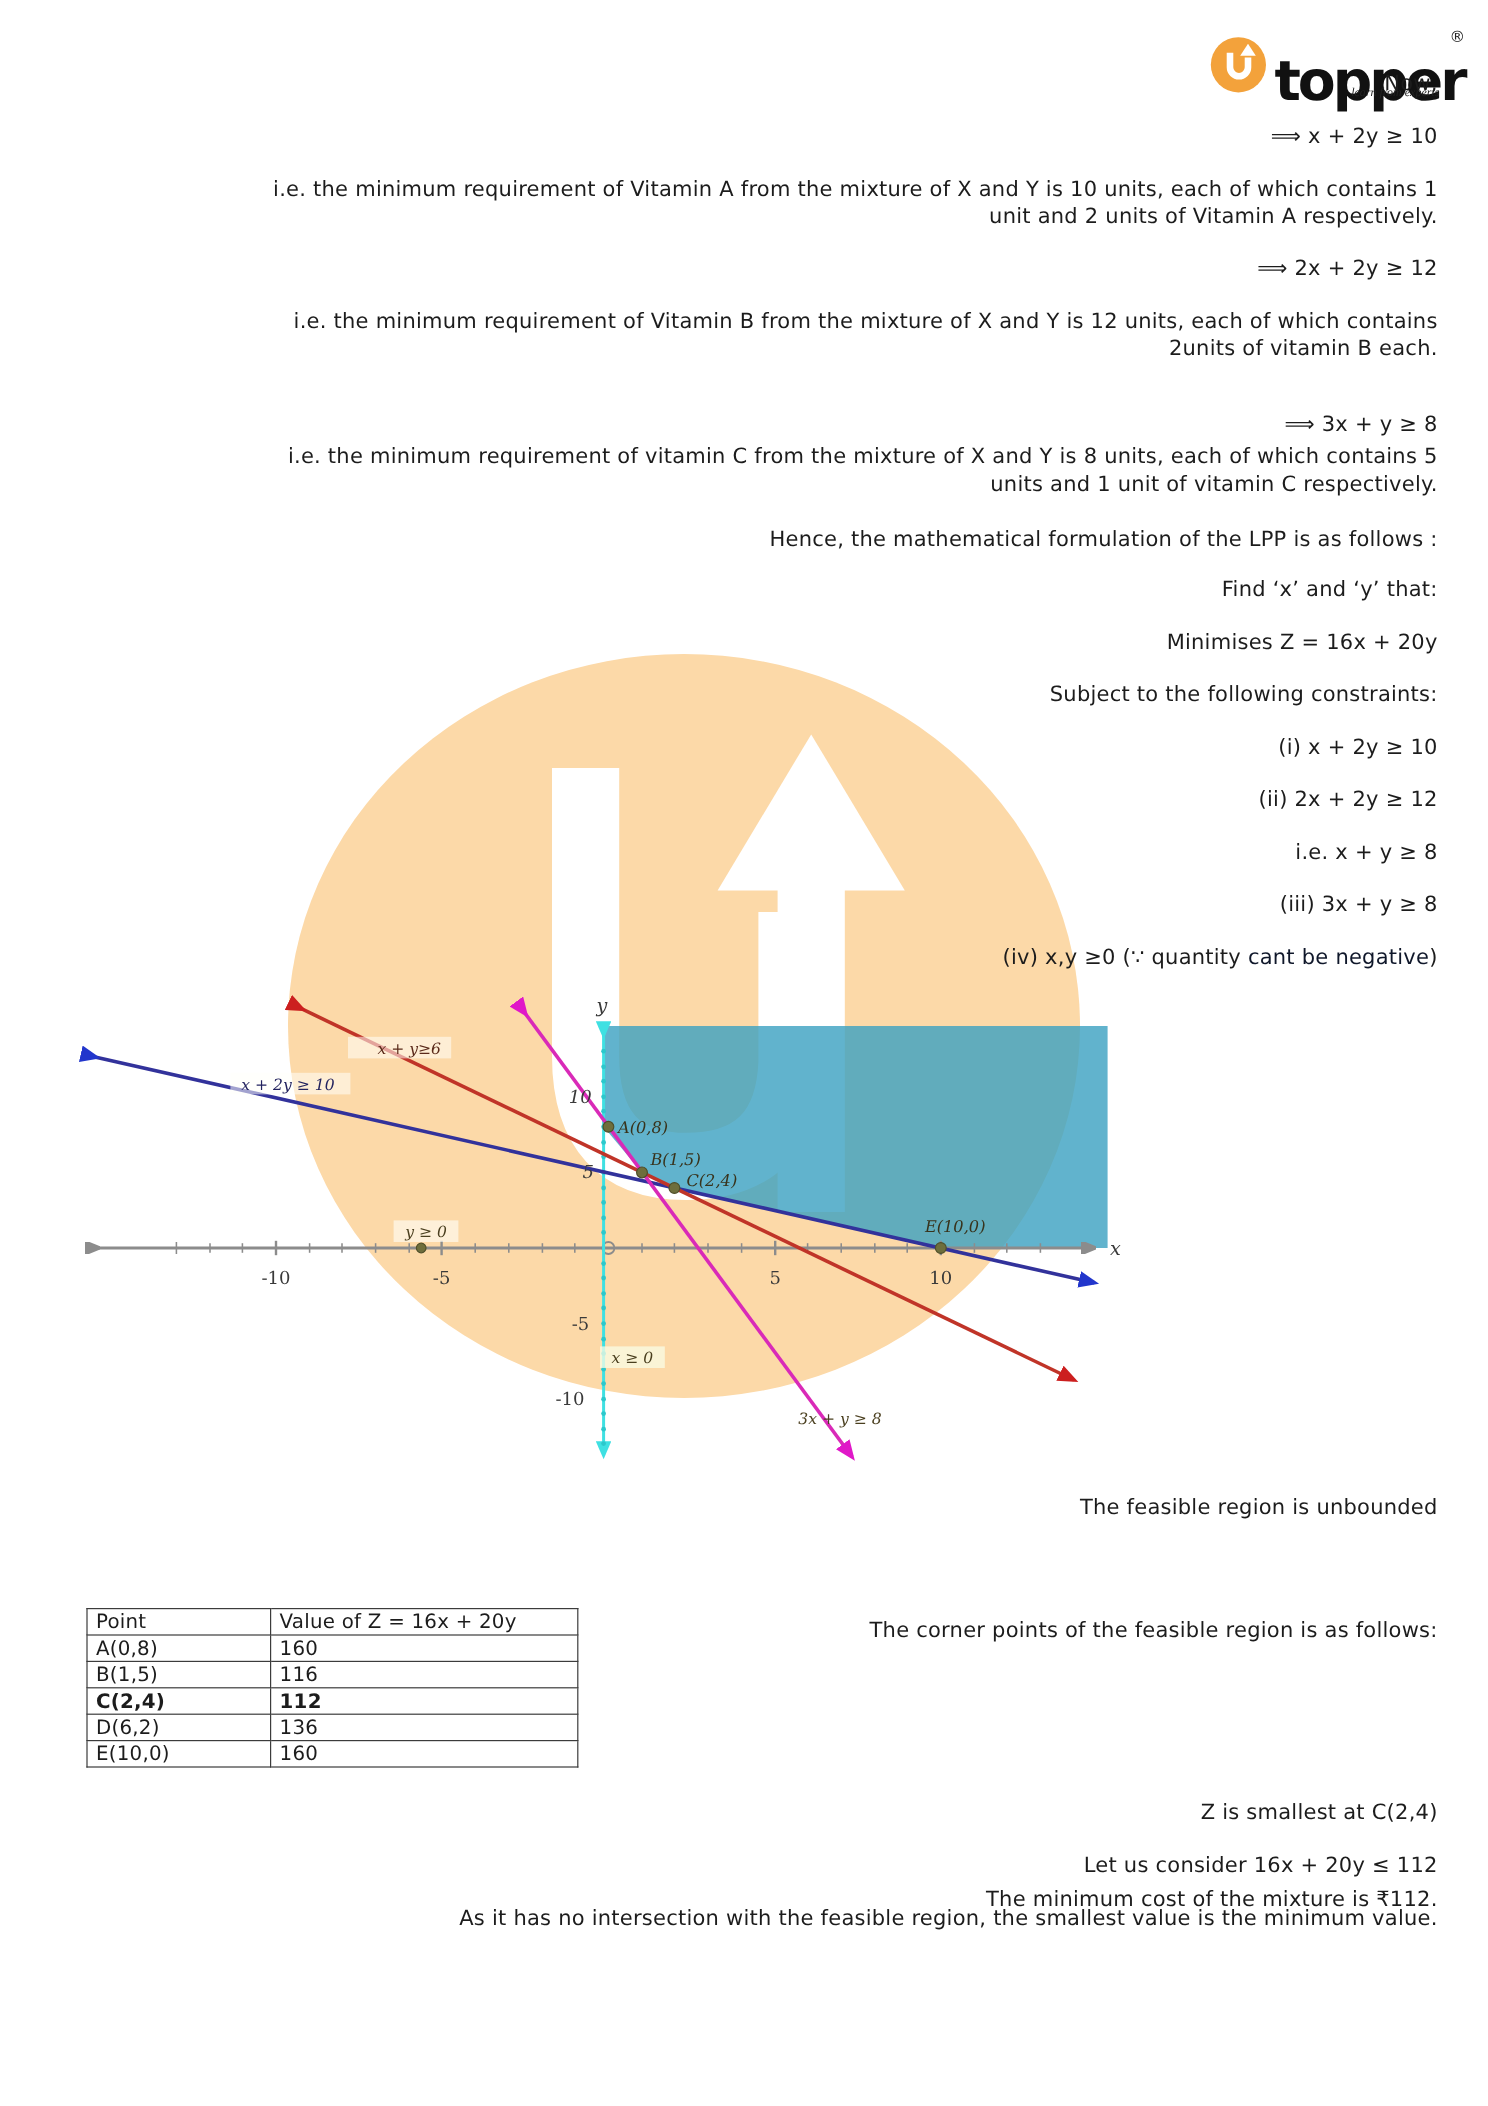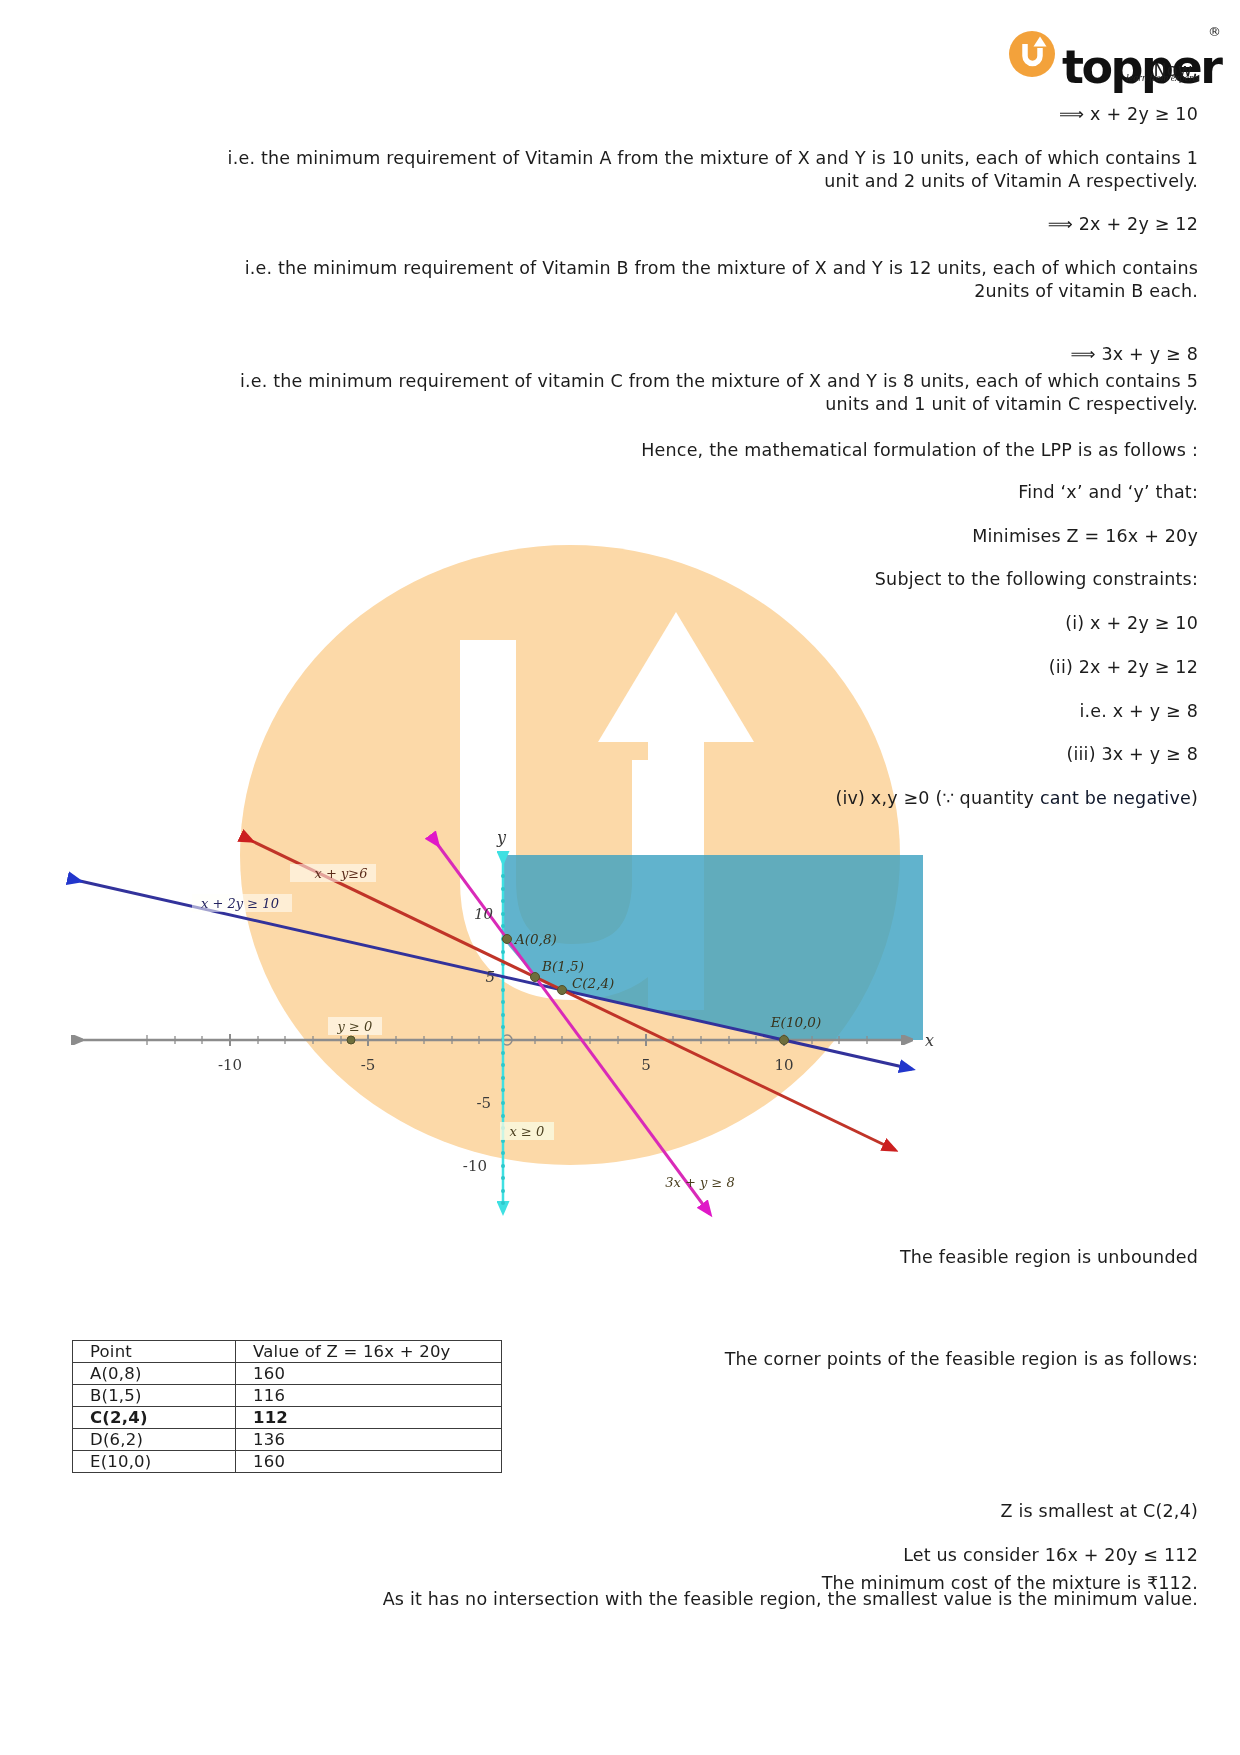--- a/index.html
+++ b/index.html
@@ -28,21 +28,21 @@
   .logo .tagline{
     position:absolute;left:118px;top:44px;font-size:10px;color:#222;
     font-family:Liberation Serif, serif;font-style:italic;
   }
   
   .ztable{
     position:absolute;left:72px;top:1340px;z-index:3;border-collapse:collapse;
     font-size:16.5px;letter-spacing:.2px;
   }
   .ztable td{
-    border:1px solid #3c3c3c;height:21px;padding:0 0 0 17px;vertical-align:middle;
+    border:1px solid #3c3c3c;height:21px;padding:0 0 0 7px;vertical-align:middle;
   }
   .ztable td.c1{width:145px;}
   .ztable td.c2{width:248px;}
   .ztable tr.hl td{font-weight:bold;}
 </style>
 </head>
 <body>
 
 <svg id="watermark" width="1240" height="1755" viewBox="0 0 1240 1755" aria-hidden="true">
   <ellipse cx="570" cy="855" rx="330" ry="310" fill="#fcd9a8"></ellipse>

